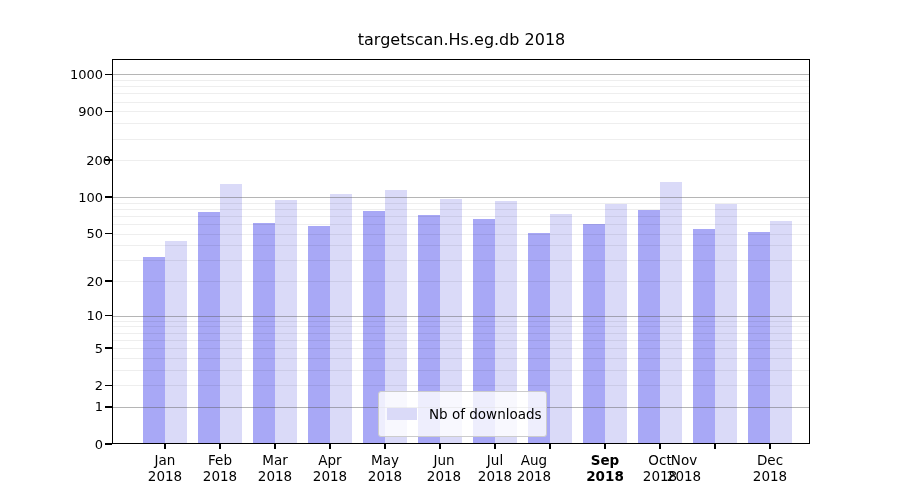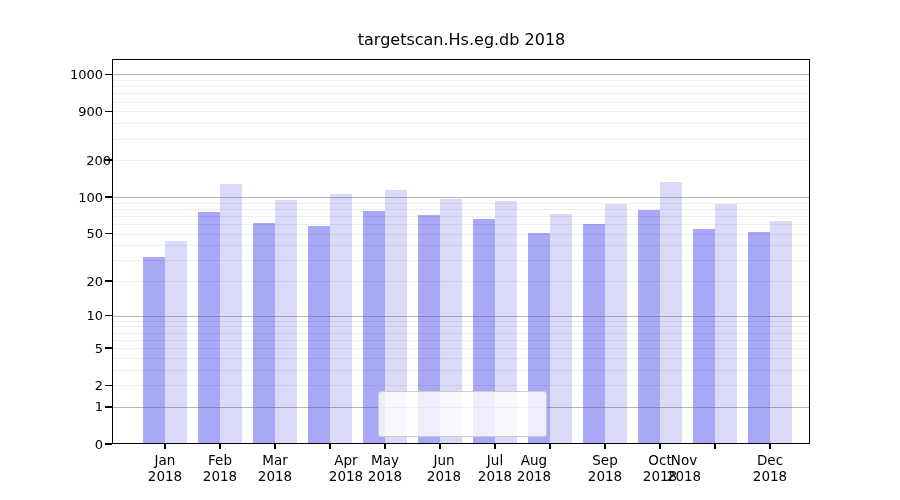--- a/index.html
+++ b/index.html
@@ -131,43 +131,47 @@
       <div class="x-tick-mark" style="left: 164.3px;"></div>
       <div class="x-tick-label" style="left: 135px;">Jan
 2018</div>
       <div class="x-tick-mark" style="left: 219.3px;"></div>
       <div class="x-tick-label" style="left: 190px;">Feb
 2018</div>
       <div class="x-tick-mark" style="left: 274.3px;"></div>
       <div class="x-tick-label" style="left: 245px;">Mar
 2018</div>
       <div class="x-tick-mark" style="left: 329.3px;"></div>
-      <div class="x-tick-label" style="left: 316px;">Apr
+      <div class="x-tick-label" style="left: 300px;">Apr
 2018</div>
       <div class="x-tick-mark" style="left: 384.3px;"></div>
       <div class="x-tick-label" style="left: 355px;">May
 2018</div>
       <div class="x-tick-mark" style="left: 439.3px;"></div>
       <div class="x-tick-label" style="left: 414px;">Jun
 2018</div>
       <div class="x-tick-mark" style="left: 494.3px;"></div>
       <div class="x-tick-label" style="left: 465px;">Jul
 2018</div>
       <div class="x-tick-mark" style="left: 549.3px;"></div>
       <div class="x-tick-label" style="left: 504px;">Aug
 2018</div>
       <div class="x-tick-mark" style="left: 604.3px;"></div>
-      <div class="x-tick-label" style="left: 575px;">Sep
+      <div class="x-tick-label" style="left: 575px; font-weight: bold;">Sep
 2018</div>
       <div class="x-tick-mark" style="left: 659.3px;"></div>
       <div class="x-tick-label" style="left: 630px;">Oct
 2018</div>
       <div class="x-tick-mark" style="left: 714.3px;"></div>
       <div class="x-tick-label" style="left: 654px;">Nov
 2018</div>
       <div class="x-tick-mark" style="left: 769.3px;"></div>
       <div class="x-tick-label" style="left: 740px;">Dec
 2018</div>
     </div>
 
   <div id="legend">
+    <div class="legend-row">
+      <span class="legend-swatch" style="background: rgb(218, 218, 248);"></span>
+      <span class="legend-label">Nb of downloads</span>
+    </div>
   </div>
 </div>
 
 </body></html>

